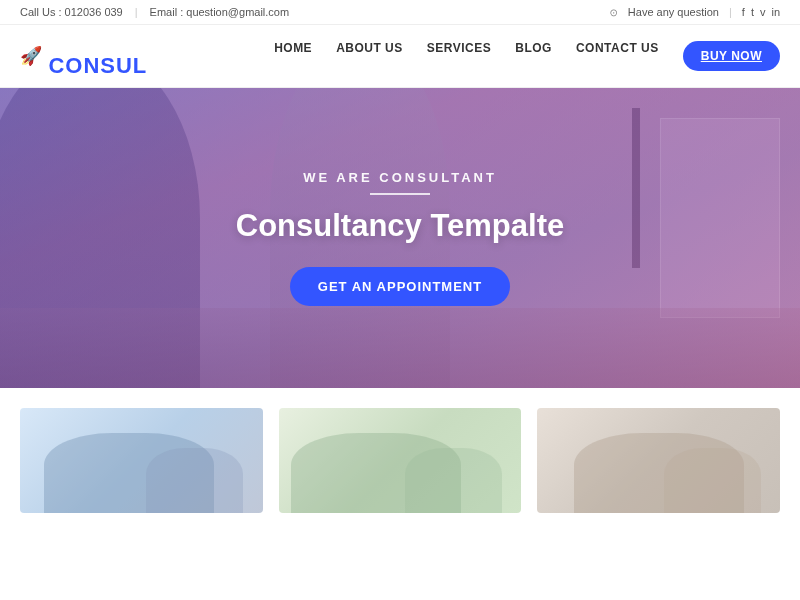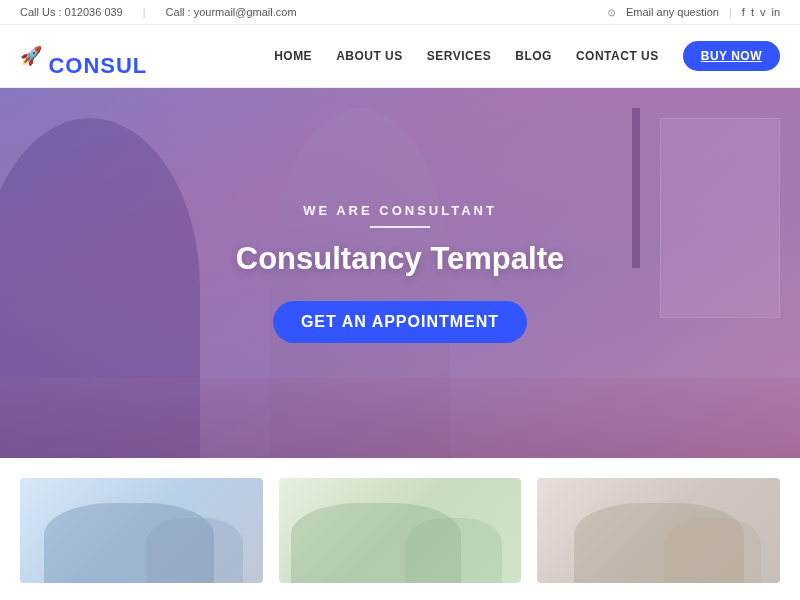--- a/index.html
+++ b/index.html
@@ -9,21 +9,21 @@
     .top-bar {
       background: #fff;
       border-bottom: 1px solid #eee;
       padding: 6px 20px;
       display: flex;
       align-items: center;
       justify-content: space-between;
       font-size: 11px;
       color: #555;
     }
-    .top-bar-left { display: flex; align-items: center; gap: 20px; justify-content: flex-end; }
+    .top-bar-left { display: flex; align-items: center; gap: 12px; justify-content: flex-end; }
     .top-bar-separator { color: #ccc; }
     .top-bar-right { display: flex; align-items: center; gap: 10px; }
     .top-bar-social { display: flex; gap: 6px; }
     .social-icon {
       color: #555;
       font-size: 11px;
       cursor: pointer;
     }
 
     
@@ -32,21 +32,21 @@
       padding: 8px 20px;
       display: flex;
       align-items: center;
       justify-content: space-between;
       border-bottom: 1px solid #eee;
     }
     .logo-area { display: flex; align-items: center; gap: 6px; }
     .logo-icon { color: #3355ff; font-size: 18px; }
     .logo-text { font-size: 22px; font-weight: 900; color: #3355ff; letter-spacing: 1px; margin-top: 20px; }
 
-    .nav { display: flex; align-items: center; gap: 24px; }
+    .nav { display: flex; align-items: flex-start; gap: 24px; }
     .nav-item {
       font-size: 12px;
       font-weight: 600;
       color: #333;
       cursor: pointer;
       text-transform: uppercase;
       letter-spacing: 0.5px;
     }
     .buy-now-btn {
       background: #3355ff;
@@ -59,21 +59,21 @@
       cursor: pointer;
       text-transform: uppercase;
       letter-spacing: 0.5px;
       text-decoration: underline;
     }
 
     
     .hero {
       position: relative;
       width: 800px;
-      height: 370px;
+      height: 300px;
       overflow: hidden;
       display: flex;
       align-items: center;
       justify-content: center;
     }
     
     .hero-photo-bg {
       position: absolute;
       inset: 0;
       background: 
@@ -167,21 +167,21 @@
       line-height: 1.1;
       margin-bottom: 24px;
       text-shadow: 0 2px 8px rgba(0,0,0,0.2);
     }
     .appointment-btn {
       background: #3355ff;
       color: #fff;
       border: none;
       padding: 12px 28px;
       border-radius: 25px;
-      font-size: 16px;
+      font-size: 13px;
       font-weight: 700;
       cursor: pointer;
       text-transform: uppercase;
       letter-spacing: 1px;
     }
 
     
     .bottom-section {
       background: #fff;
       padding: 20px 20px 10px 20px;
@@ -237,25 +237,25 @@
     .card-fig-small-2 { background: #99bb99; }
     .card-fig-small-3 { background: #bbaa99; }
   </style>
 </head>
 <body>
 
 <div class="top-bar">
   <div class="top-bar-left">
     <span>Call Us : 012036 039</span>
     <span class="top-bar-separator">|</span>
-    <span>Call : yourmail@gmail.com</span>
+    <span>Email : question@gmail.com</span>
   </div>
   <div class="top-bar-right">
     <span style="font-size:10px;color:#888;">⊙</span>
-    <span>Email any question</span>
+    <span>Have any question</span>
     <span class="top-bar-separator">|</span>
     <div class="top-bar-social">
       <span class="social-icon">f</span>
       <span class="social-icon">t</span>
       <span class="social-icon">v</span>
       <span class="social-icon">in</span>
     </div>
   </div>
 </div>
 

